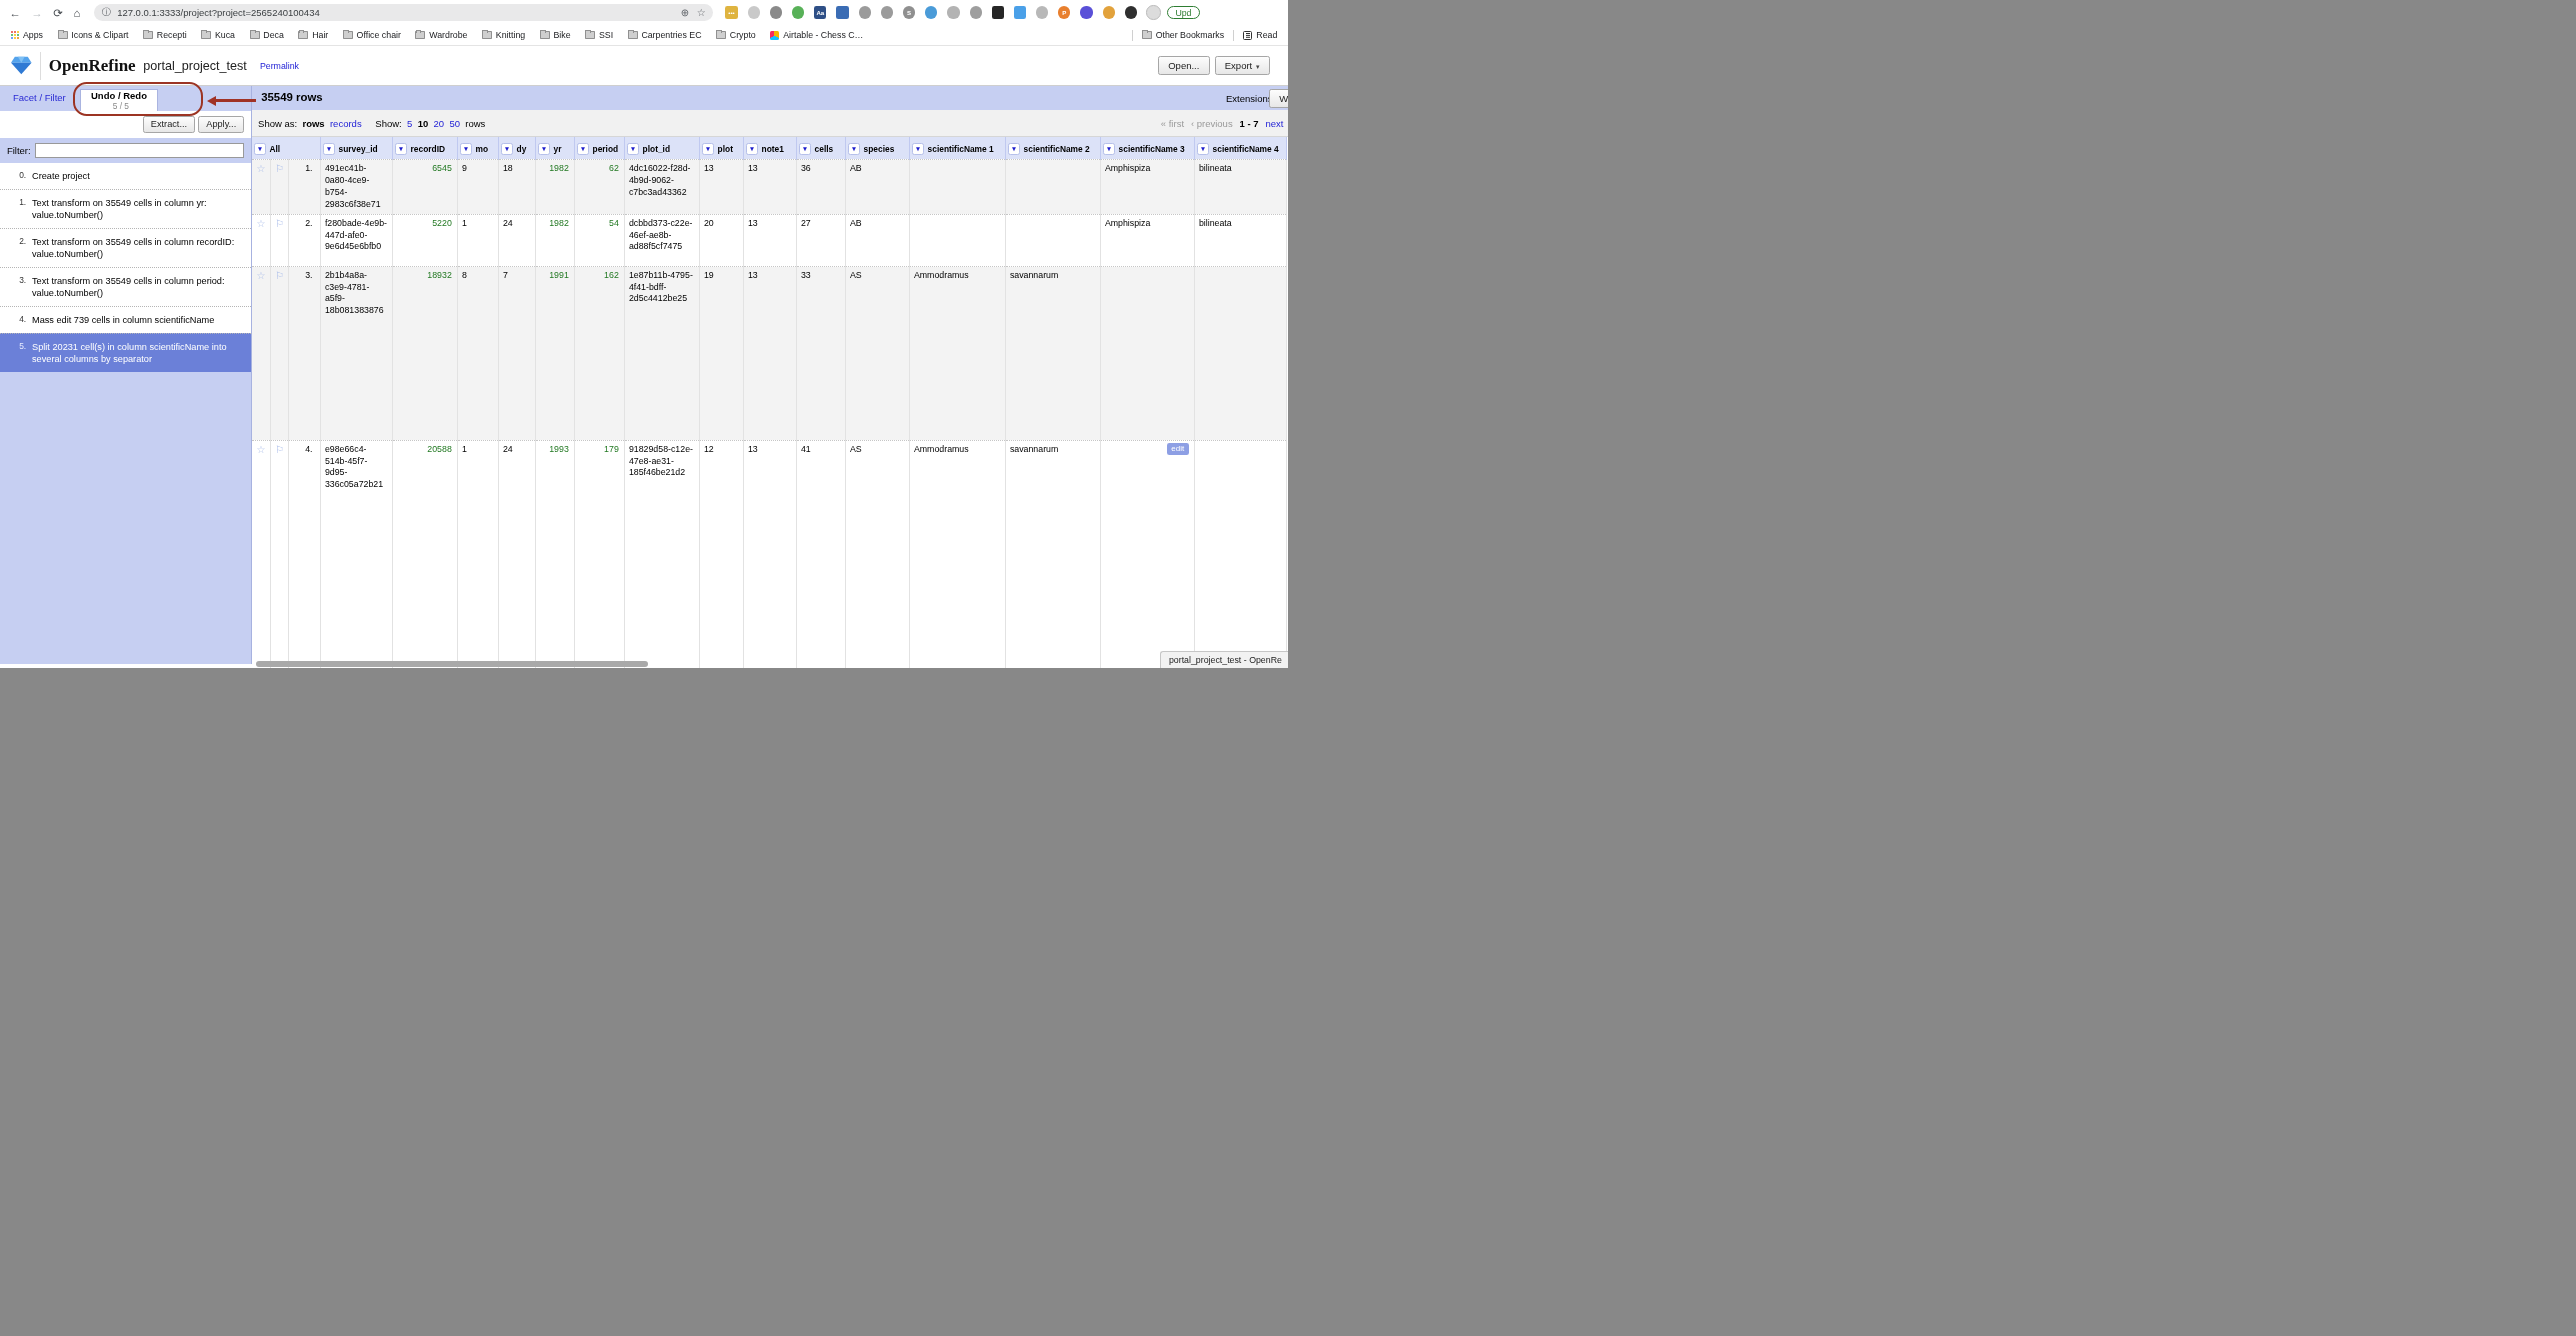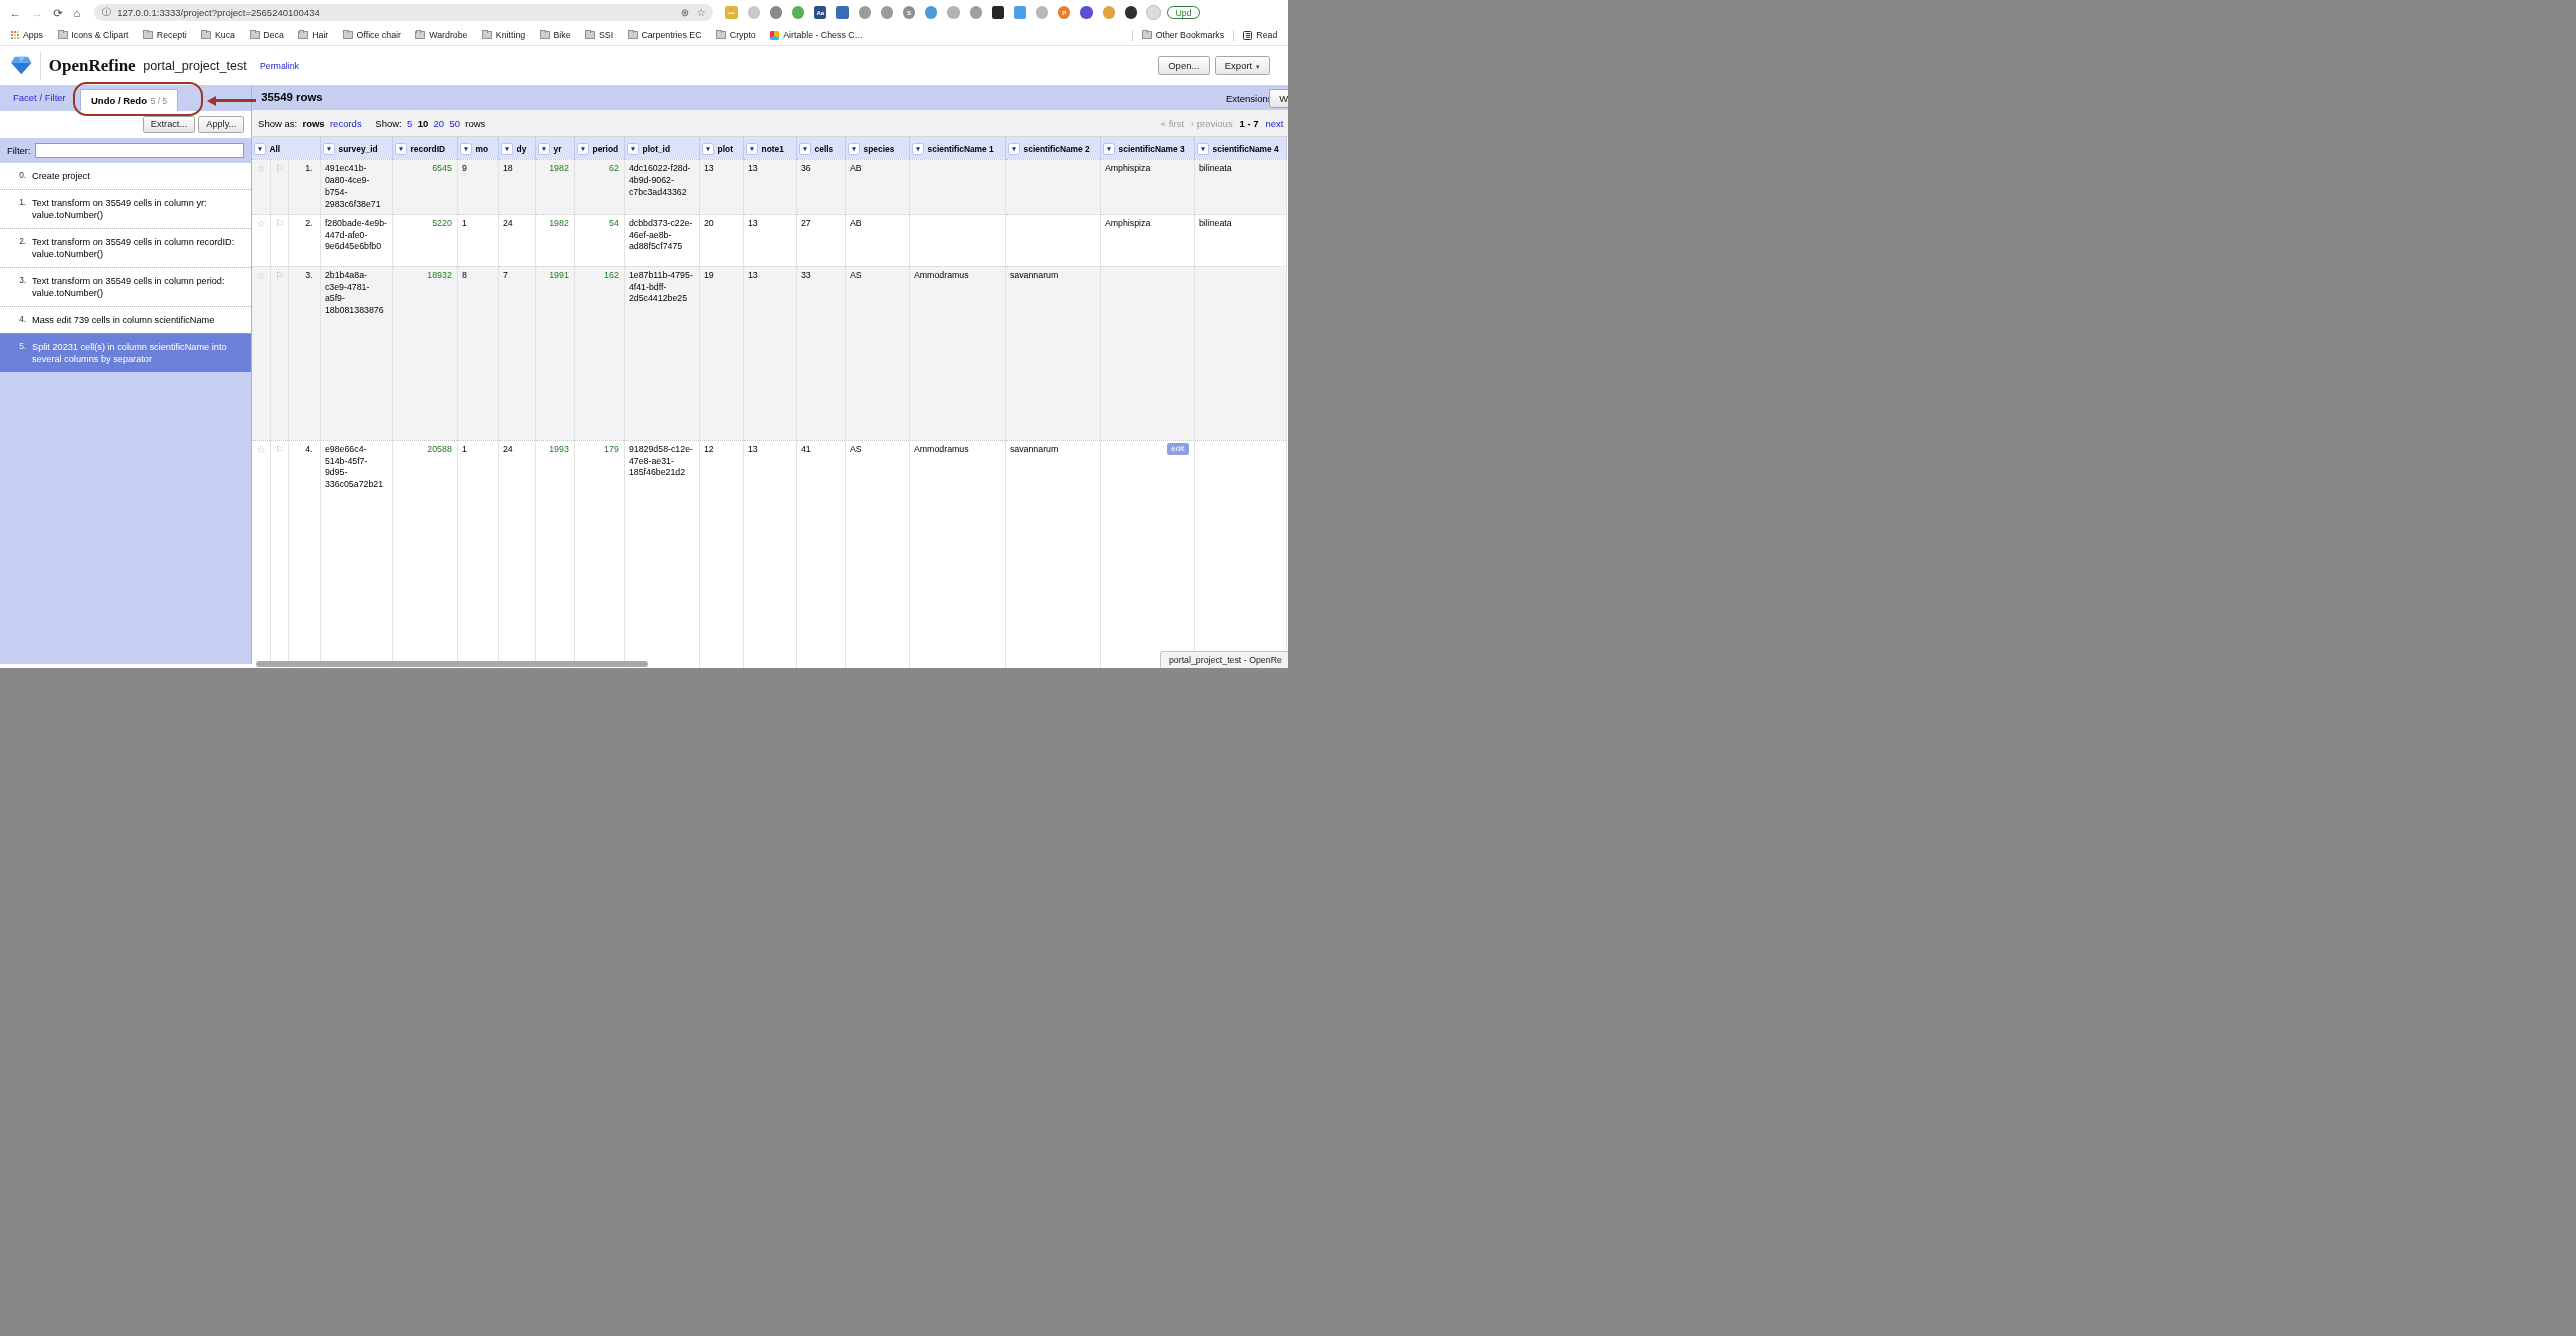--- a/index.html
+++ b/index.html
@@ -41,21 +41,21 @@
   .permalink { font-size:8.8px; color:#2323d6; margin-left:13px; cursor:pointer; }
   .hdr-buttons { margin-left:auto; margin-right:18.3px; display:flex; gap:5px; }
   .btn { font-family:"Liberation Sans", sans-serif; font-size:9.5px; color:#222; background:linear-gradient(#fdfdfd,#e7e7e7); border:0.8px solid #a6a6a6; border-radius:2.3px; padding:3.1px 9.2px; white-space:nowrap; cursor:pointer; }
   .caret { font-size:6.9px; color:#444; margin-left:3.8px; }
 
   
   .content { position:relative; height:582px; }
   .sidebar { position:absolute; left:0; top:0; bottom:4px; width:252px; background:#c6cff2; border-right:0.8px solid #a7b2e0; }
   .tabband { position:relative; height:24.4px; }
   .facet-link { position:absolute; left:13px; top:6.1px; font-size:9.5px; color:#2a2ad4; cursor:pointer; }
-  .undo-tab { position:absolute; left:80px; top:3.1px; height:21.4px; background:#fff; border:0.8px solid #aab4e0; border-bottom:none; padding:0 10px; display:flex; align-items:center; font-size:9.5px; cursor:pointer; }
+  .undo-tab { position:absolute; left:80px; top:3.1px; height:21.4px; background:#fff; border:0.8px solid #aab4e0; border-bottom:none; padding:0 10px; display:flex; align-items:center; font-size:9.5px; cursor:pointer;flex-direction:column; }
   .undo-tab b { font-weight:bold; color:#000; }
   .undo-tab .cnt { color:#8a8a8a; font-size:8.4px; margin-left:3.8px; }
   .red-oval { position:absolute; left:73px; top:-4.6px; width:130px; height:34px; border:2.7px solid #9c3423; border-radius:13.7px; pointer-events:none; z-index:5; }
   .annot-arrow { position:absolute; left:207px; top:9.2px; z-index:5; pointer-events:none; }
   .annot-arrow .shaft { position:absolute; left:7.6px; top:3.8px; width:41px; height:3.1px; background:#a03226; }
   .annot-arrow .head { position:absolute; left:0; top:0; width:0; height:0; border-top:5.3px solid transparent; border-bottom:5.3px solid transparent; border-right:9.2px solid #a03226; }
   .panel { background:#fff; }
   .btnrow { padding:5.3px 6.9px; text-align:right; background:#fff; }
   .btnrow .btn { padding:2.3px 6.9px; font-size:9.2px; }
   .filterband { height:25px; background:#c6cff2; display:flex; align-items:center; padding:0 6.9px; gap:4.6px; }

